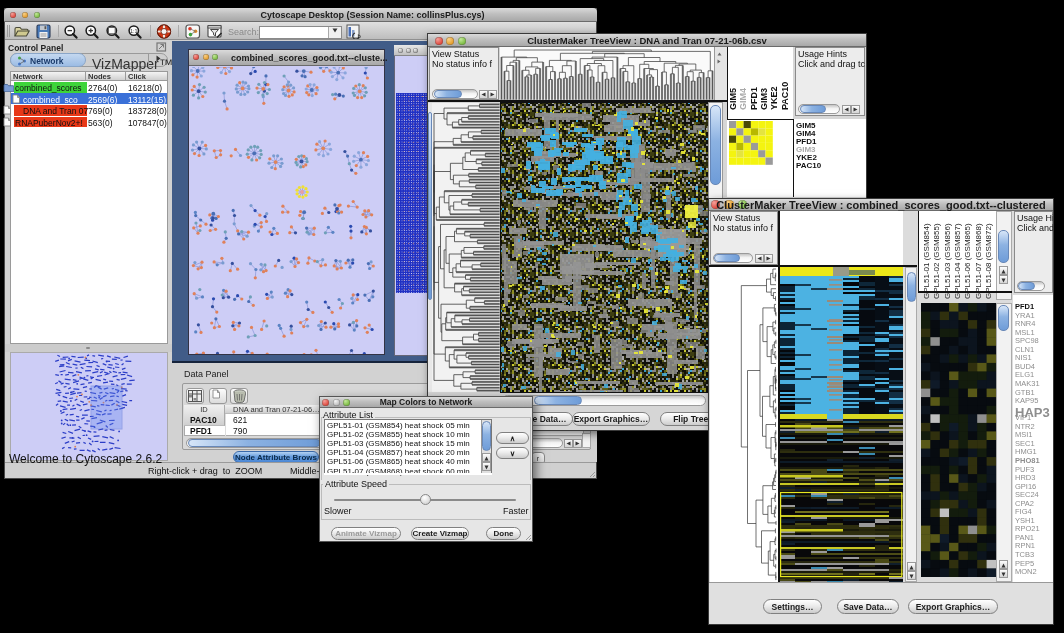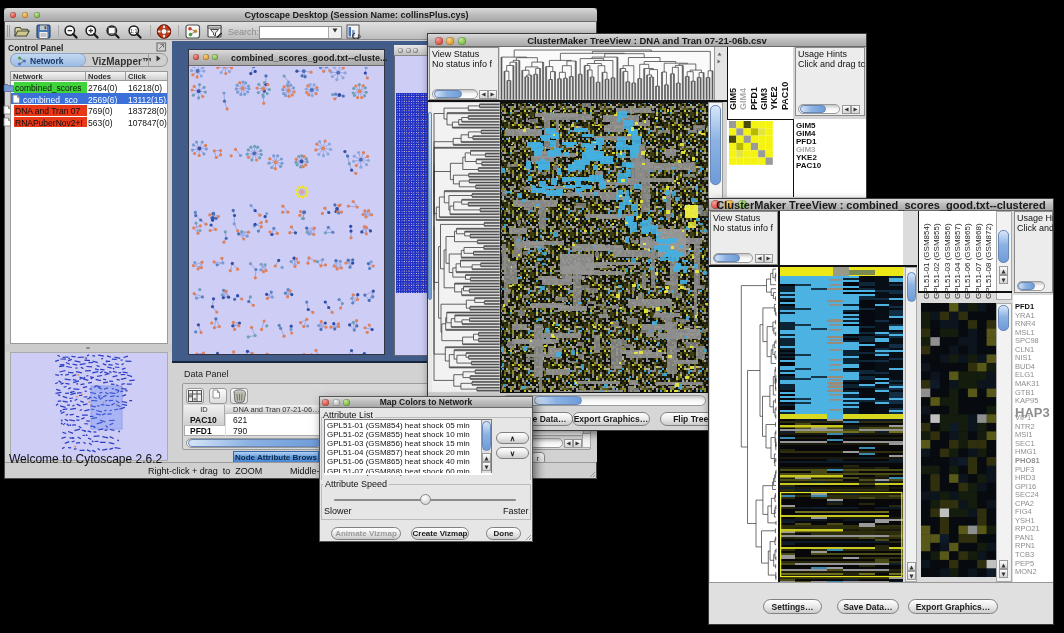--- a/index.html
+++ b/index.html
@@ -17,21 +17,21 @@
  border-radius:8px;font-size:8.5px;font-weight:bold;color:#1a1a1a;text-align:center;white-space:nowrap}
 .t8{position:absolute;font-size:8px;color:#111;white-space:nowrap}
 .t9{position:absolute;font-size:9px;color:#111;white-space:nowrap}
 .rot{position:absolute;white-space:nowrap;transform:rotate(-90deg);transform-origin:0 100%}
 </style></head><body>
 <div class="ab" style="left:4px;top:8px;width:593px;height:471px;background:#d2d2d2;border:1px solid #4a4a4a"></div>
 <div class="ab tb" style="left:4px;top:8px;width:593px;height:14px;border-radius:4px 4px 0 0"></div>
 <span class="tl" style="left:10px;top:11.5px;width:6.2px;height:6.2px;background:radial-gradient(circle at 35% 30%,#f4a09a,#dd4438 70%);box-shadow:inset 0 0 0 0.5px rgba(80,80,80,.55)"></span>
 <span class="tl" style="left:22px;top:11.5px;width:6.2px;height:6.2px;background:radial-gradient(circle at 35% 30%,#f8d088,#e39a28 70%);box-shadow:inset 0 0 0 0.5px rgba(80,80,80,.55)"></span>
 <span class="tl" style="left:34px;top:11.5px;width:6.2px;height:6.2px;background:radial-gradient(circle at 35% 30%,#c2e898,#77b83e 70%);box-shadow:inset 0 0 0 0.5px rgba(80,80,80,.55)"></span>
-<div class="ttl ab" style="left:4px;top:8px;width:705px;font-size:9px;line-height:15px">Cytoscape Desktop (Session Name: collinsPlus.cys)</div>
+<div class="ttl ab" style="left:20px;top:8px;width:705px;font-size:9px;line-height:15px">Cytoscape Desktop (Session Name: collinsPlus.cys)</div>
 <div class="ab" style="left:5px;top:22px;width:591px;height:18px;background:linear-gradient(#e0e0e0,#bdbdbd);border-bottom:1px solid #8f8f8f"></div>
 <div class="ab" style="left:7px;top:25px;width:1px;height:12px;background:#9a9a9a"></div>
 <div class="ab" style="left:9px;top:25px;width:1px;height:12px;background:#9a9a9a"></div>
 <svg class="ab" style="left:13px;top:24px" width="18" height="15">
     <g>
 <path d="M2 12 L2 5 q0-1.5 1.5-1.5 h3.5 l1.5 1.8 h5.5 q1 0 1 1 v1.2" fill="#d8d2a0" stroke="#4a4a3a" stroke-width="1.1"></path>
 <path d="M2 12 L4.8 7 h11.4 L13.4 12 z" fill="#cfc98f" stroke="#4a4a3a" stroke-width="1.1"></path>
     </g>
   </svg>
 <svg class="ab" style="left:36px;top:24px" width="16" height="15">
@@ -108,21 +108,21 @@
   </svg>
 <div class="ab" style="left:10px;top:53px;width:158px;height:14px;background:#cfcfcf;border:1px solid #9a9a9a;border-radius:8px"></div>
 <div class="ab" style="left:10px;top:53px;width:76px;height:14px;background:linear-gradient(#c4d8f0,#9cbce4);border:1px solid #8aa6c8;border-radius:8px"></div>
 <svg class="ab" style="left:17px;top:55.5px" width="10" height="10">
     <circle cx="2.5" cy="2" r="1.5" fill="#44aa44"></circle>
     <circle cx="2.5" cy="8" r="1.5" fill="#4477cc"></circle>
     <circle cx="7.5" cy="5" r="1.5" fill="#4477cc"></circle>
     <path d="M2.5 2 L7.5 5 L2.5 8" stroke="#666" fill="none" stroke-width="0.8"></path>
   </svg>
 <div class="t8 ab" style="left:30px;top:56px;font-weight:bold;color:#1a3a6a;font-size:8.5px">Network</div>
-<div class="t8 ab" style="left:92px;top:56px;font-weight:bold;color:#333;font-size:10px">VizMapper™</div>
+<div class="t8 ab" style="left:92px;top:56px;font-weight:normal;color:#333;font-size:14px">VizMapper™</div>
 <div class="ab" style="left:148px;top:53px;width:20px;height:14px;border-left:1px solid #9a9a9a">
     <svg width="5" height="7" style="display:block;margin:1.5px auto 0">
       <path d="M0.5 0.5 L4.5 3.5 L0.5 6.5 Z" fill="#333"></path>
     </svg>
   </div>
 <div class="ab" style="left:10px;top:71px;width:158px;height:10px;background:linear-gradient(#f4f4f4,#cfcfcf);border:1px solid #9a9a9a"></div>
 <div class="t8 ab" style="left:13px;top:72px;font-size:7.5px;font-weight:bold;color:#333">Network</div>
 <div class="t8 ab" style="left:88px;top:72px;font-size:7.5px;font-weight:bold;color:#333">Nodes</div>
 <div class="t8 ab" style="left:128px;top:72px;font-size:7.5px;font-weight:bold;color:#333">Click</div>
 <div class="ab" style="left:85px;top:71px;width:1px;height:10px;background:#9a9a9a"></div>
@@ -141,21 +141,21 @@
     <path d="M5.5 1 V3.5 H7.5" fill="none" stroke="#888" stroke-width="0.9"></path>
   </svg>
 <div class="t8 ab" style="left:23px;top:94.5px;font-size:8.5px;color:#fff">combined_sco</div>
 <div class="t8 ab" style="left:88px;top:94.5px;font-size:8.5px;color:#fff">2569(6)</div>
 <div class="t8 ab" style="left:128px;top:94.5px;font-size:8.5px;color:#fff">13112(15)</div>
 <div class="ab" style="left:14px;top:105px;width:73px;height:10.5px;background:#e83818"></div>
 <svg class="ab" style="left:3px;top:105px" width="9" height="10">
     <path d="M1 1 h4.5 L7.5 3.5 V9 H1 z" fill="#fdfdfd" stroke="#888" stroke-width="0.9"></path>
     <path d="M5.5 1 V3.5 H7.5" fill="none" stroke="#888" stroke-width="0.9"></path>
   </svg>
-<div class="t8 ab" style="left:15px;top:106px;font-size:8.5px">DNA and Tran 07</div>
+<div class="t8 ab" style="left:23px;top:106px;font-size:8.5px">DNA and Tran 07</div>
 <div class="t8 ab" style="left:88px;top:106px;font-size:8.5px">769(0)</div>
 <div class="t8 ab" style="left:128px;top:106px;font-size:8.5px">183728(0)</div>
 <div class="ab" style="left:14px;top:116.5px;width:73px;height:10.5px;background:#e83818"></div>
 <svg class="ab" style="left:3px;top:116.5px" width="9" height="10">
     <path d="M1 1 h4.5 L7.5 3.5 V9 H1 z" fill="#fdfdfd" stroke="#888" stroke-width="0.9"></path>
     <path d="M5.5 1 V3.5 H7.5" fill="none" stroke="#888" stroke-width="0.9"></path>
   </svg>
 <div class="t8 ab" style="left:15px;top:117.5px;font-size:8.5px">RNAPuberNov2+!</div>
 <div class="t8 ab" style="left:88px;top:117.5px;font-size:8.5px">563(0)</div>
 <div class="t8 ab" style="left:128px;top:117.5px;font-size:8.5px">107847(0)</div>
@@ -732,21 +732,21 @@
     <svg width="5" height="5" style="display:block;margin:1.5px auto 0">
       <path d="M4.5 0.5 L0.5 2.5 L4.5 4.5 Z" fill="#333"></path>
     </svg>
   </div>
 <div class="arr" style="left:573px;top:438.5px;width:9px;height:9px">
     <svg width="5" height="5" style="display:block;margin:1.5px auto 0">
       <path d="M0.5 0.5 L4.5 2.5 L0.5 4.5 Z" fill="#333"></path>
     </svg>
   </div>
 <div class="ab" style="left:582px;top:433px;width:9px;height:15px;background:#f4f4f4;border:1px solid #aaa"></div>
-<div class="ab" style="left:233px;top:451px;width:86px;height:12px;border-radius:0;background:linear-gradient(#b4d2f2,#6aa0e0 45%,#4a86d4);border:1px solid #3a6aaa;font-size:8px;font-weight:bold;text-align:center;line-height:12px;color:#0a2a4a">Node Attribute Brows</div>
+<div class="ab" style="left:233px;top:451px;width:86px;height:12px;border-radius:6px;background:linear-gradient(#b4d2f2,#6aa0e0 45%,#4a86d4);border:1px solid #3a6aaa;font-size:8px;font-weight:bold;text-align:center;line-height:12px;color:#0a2a4a">Node Attribute Brows</div>
 <div class="ab" style="left:531px;top:452px;width:14px;height:13px;background:linear-gradient(#fcfcfc,#d8d8d8);border:1px solid #888;border-radius:4px;font-size:7px;text-align:center;line-height:12px;color:#333">r</div>
 <div class="ab" style="left:5px;top:462px;width:591px;height:16px;background:#d0d0d0;border-top:1px solid #9a9a9a"></div>
 <div class="t9 ab" style="left:9px;top:452px;font-size:12px">Welcome to Cytoscape 2.6.2</div>
 <div class="t9 ab" style="left:148px;top:466px;font-size:9px">Right-click + drag&nbsp; to&nbsp; ZOOM</div>
 <div class="t9 ab" style="left:290px;top:466px;font-size:9px">Middle-</div>
 <svg class="ab" style="left:589px;top:471px" width="7" height="7">
     <path d="M6 1 L1 6 M6 4 L4 6" stroke="#999" stroke-width="1"></path>
   </svg>
 <div class="ab" style="left:427px;top:33px;width:440px;height:398px;background:#d6d6d6;border:1px solid #3a3a3a;box-shadow:2px 3px 8px rgba(0,0,0,.5)"></div>
 <div class="ab tb" style="left:428px;top:34px;width:438px;height:13px"></div>

